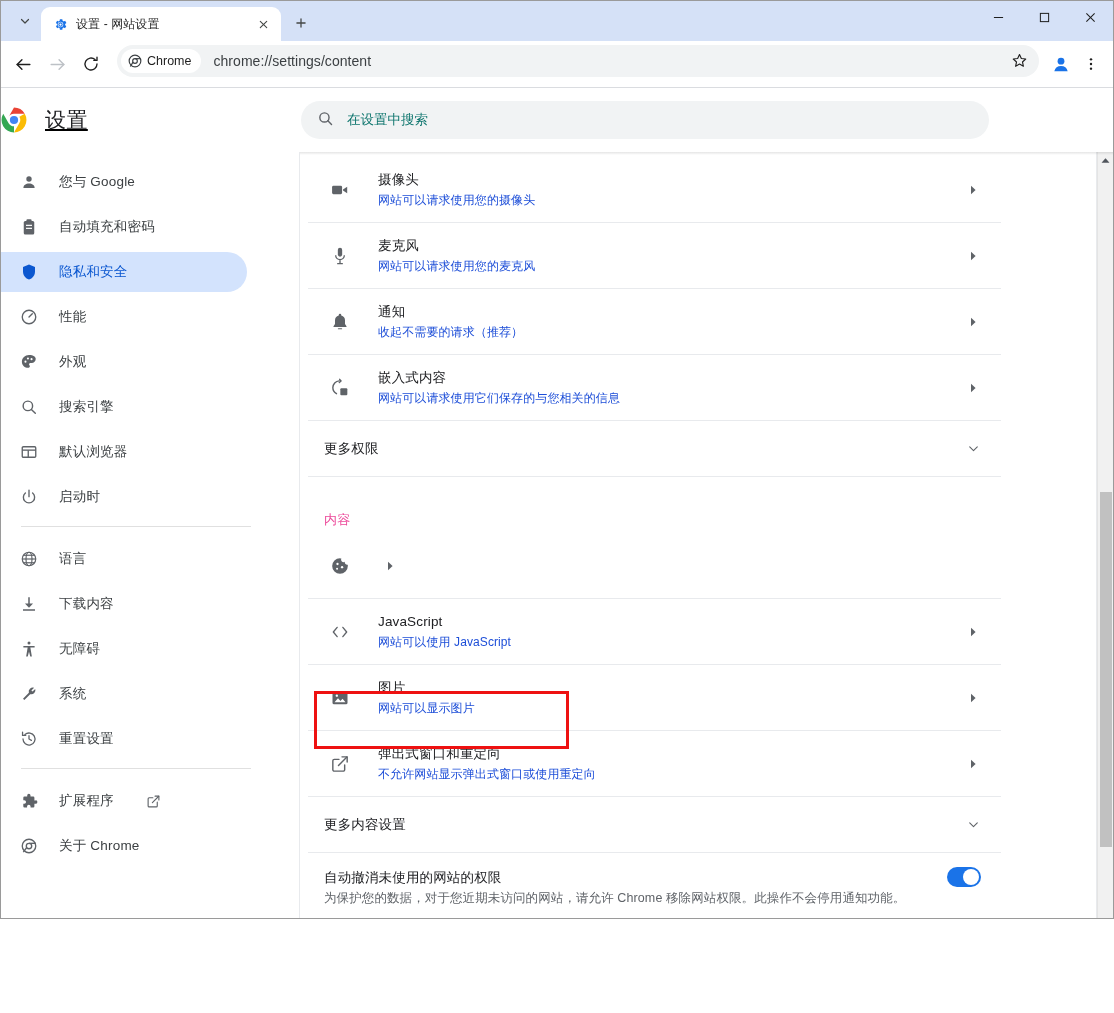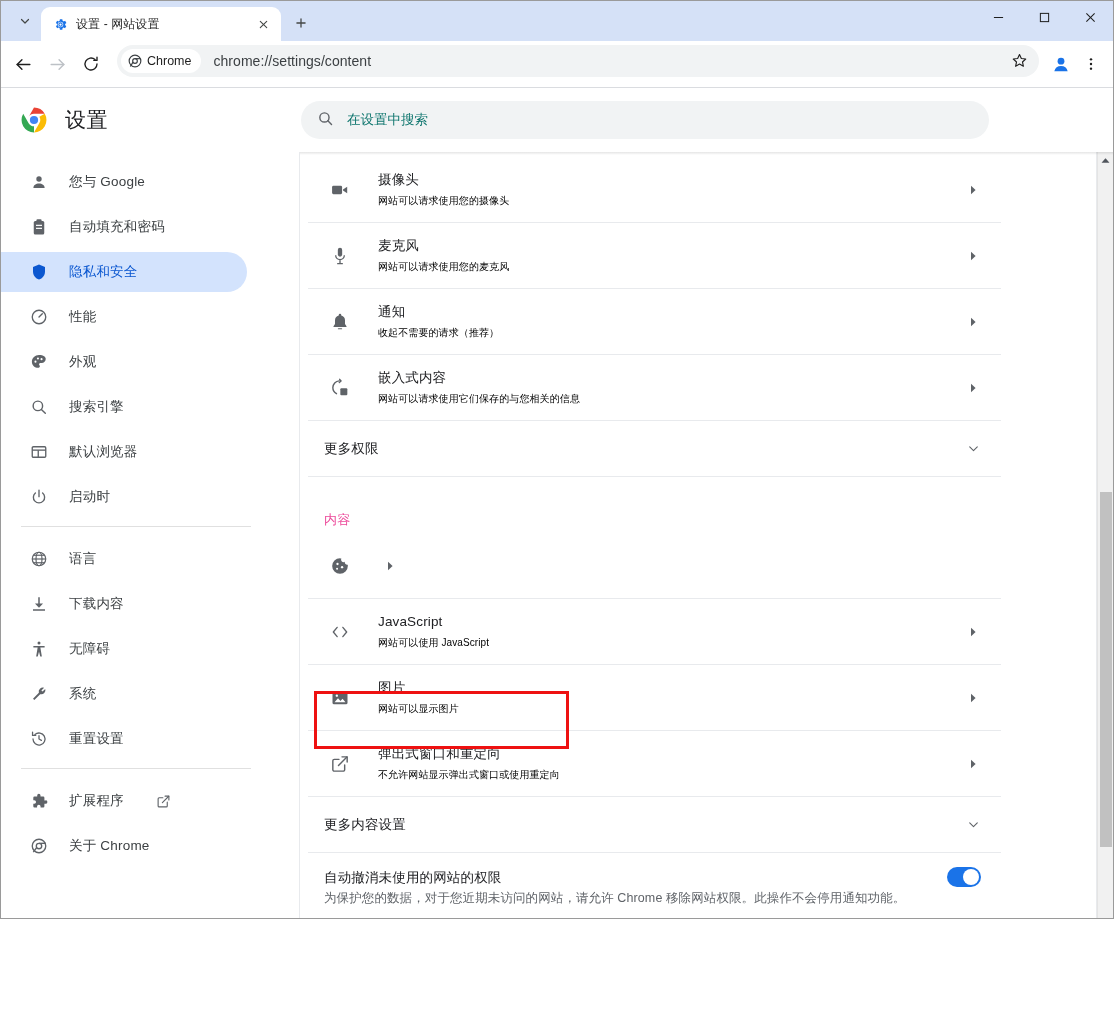--- a/index.html
+++ b/index.html
@@ -146,21 +146,21 @@
     height: 64px;
     background: #ffffff;
     display: flex;
     align-items: center;
   }
   .sh-left {
     width: 300px;
     display: flex;
     align-items: center;
     gap: 18px;
-    padding-left: 20px;
+    text-decoration: underline;
   }
   .sh-logo { width: 26px; height: 26px; flex: 0 0 26px;}
   .sh-title {
     font-size: 21px;
     color: #202124;
     letter-spacing: .4px;
   }
   .sh-right {
     flex: 1;
     display: flex;
@@ -194,21 +194,21 @@
     background: #ffffff;
     padding-top: 10px;
     border-right: 1px solid #e8eaed;
     overflow: hidden;
   }
   .nav-item {
     height: 40px;
     display: flex;
     align-items: center;
     gap: 20px;
-    padding-left: 28px;
+    padding-left: 18px;
     border-radius: 0 20px 20px 0;
     margin-right: 52px;
     margin-bottom: 5px;
     color: #3c4043;
   }
   .nav-item.selected {
     background: #d3e3fd;
     color: #0b57d0;
   }
   .nav-item.selected .nav-icon { color: #0b57d0; }
@@ -264,22 +264,22 @@
     margin-right: 26px;
   }
   .row-text { flex: 1; min-width: 0; }
   .row-title {
     font-size: 13.5px;
     color: #202124;
     line-height: 20px;
     letter-spacing: .15px;
   }
   .row-sub {
-    font-size: 10px;
-    color: #000000;
+    font-size: 12px;
+    color: #1d4ed8;
     line-height: 19px;
     margin-top: 1px;
     letter-spacing: .1px;
   }
   .row-arrow {
     flex: 0 0 24px;
     display: flex; align-items: center; justify-content: center;
     color: #5f6368;
   }
   .row-chevron {

